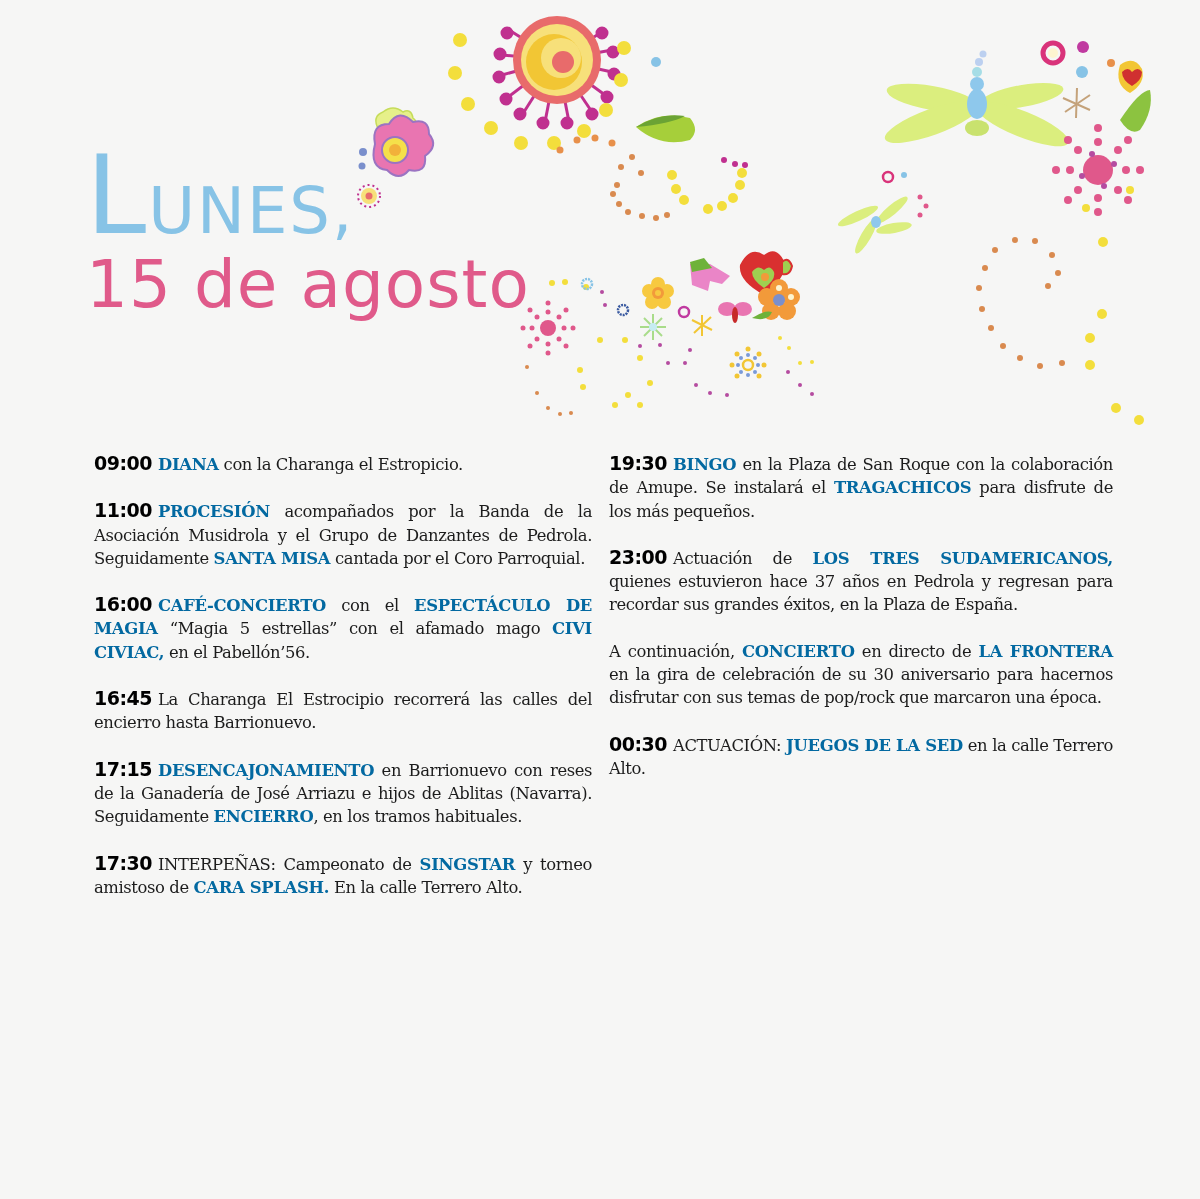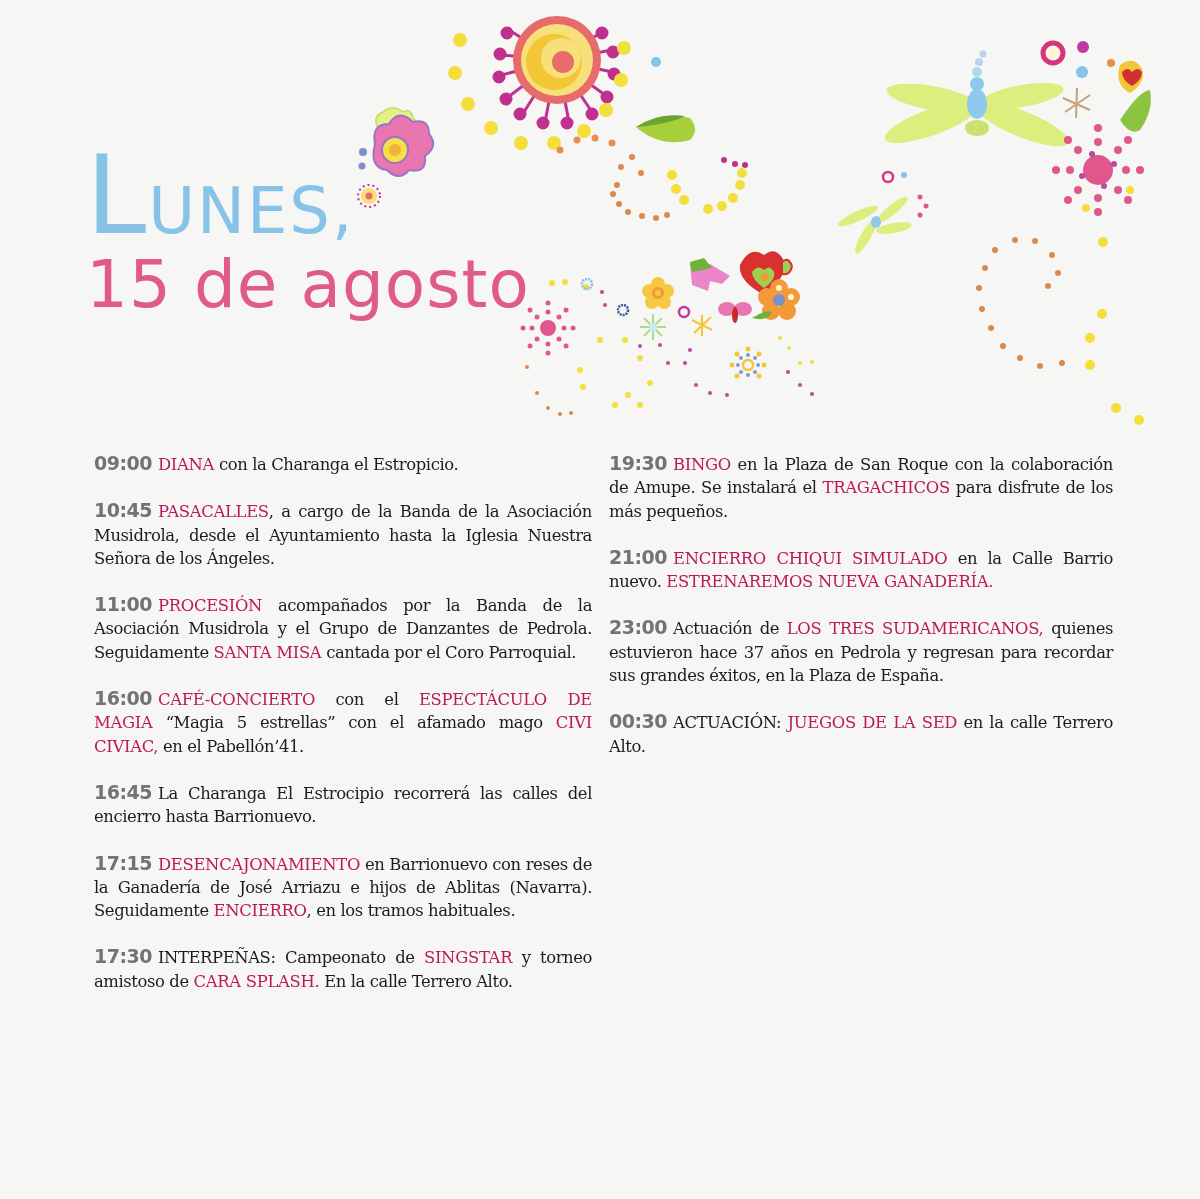--- a/index.html
+++ b/index.html
@@ -31,25 +31,25 @@
   .col-right { left: 609px; width: 504px; top: 452px; }
   .entry {
     font-size: 16.4px; line-height: 23.3px;
     text-align: justify;
     margin-bottom: 23px;
     font-family: "DejaVu Serif", "Liberation Serif", serif;
     letter-spacing: -0.4px;
   }
   .time {
     font-family: "DejaVu Sans", sans-serif;
-    font-weight: 700; font-size: 19px; color: #737373;
+    font-weight: 700; font-size: 19px; color: #000000;
     letter-spacing: -0.5px;
     margin-right: 6px;
   }
-  .hl { color: #be185d; font-weight: 400; letter-spacing: -0.3px; }
+  .hl { color: #0369a1; font-weight: 700; letter-spacing: -0.3px; }
 </style>
 </head>
 <body>
 
 <svg class="decor" viewBox="0 0 1200 440" xmlns="http://www.w3.org/2000/svg">
 
   <g transform="translate(557,60)">
     <g stroke="#c0308f" stroke-width="3" fill="#c0308f">
       <line x1="0" y1="0" x2="-48" y2="-30"></line>
         <circle cx="-50" cy="-27" r="5"></circle>
@@ -389,25 +389,24 @@
     </g>
 </svg>
 
 <div class="title-day">
   <span class="big">L</span><span class="small">UNES,</span>
 </div>
 <div class="title-date">15 de agosto</div>
 
 <div class="col col-left" id="col-left">
     <div class="entry"><span class="time">09:00</span><span class="hl">DIANA</span><span> con la Charanga el Estropicio.</span></div>
-    <div class="entry"><span class="time">10:45</span><span class="hl">PASACALLES</span><span>, a cargo de la Banda de la Asociación Musidrola, desde el Ayuntamiento hasta la Iglesia Nuestra Señora de los Ángeles.</span></div>
     <div class="entry"><span class="time">11:00</span><span class="hl">PROCESIÓN</span><span> acompañados por la Banda de la Asociación Musidrola y el Grupo de Danzantes de Pedrola. Seguidamente </span><span class="hl">SANTA MISA</span><span> cantada por el Coro Parroquial.</span></div>
-    <div class="entry"><span class="time">16:00</span><span class="hl">CAFÉ-CONCIERTO</span><span> con el </span><span class="hl">ESPECTÁCULO DE MAGIA</span><span> “Magia 5 estrellas” con el afamado mago </span><span class="hl">CIVI CIVIAC,</span><span> en el Pabellón’41.</span></div>
+    <div class="entry"><span class="time">16:00</span><span class="hl">CAFÉ-CONCIERTO</span><span> con el </span><span class="hl">ESPECTÁCULO DE MAGIA</span><span> “Magia 5 estrellas” con el afamado mago </span><span class="hl">CIVI CIVIAC,</span><span> en el Pabellón’56.</span></div>
     <div class="entry"><span class="time">16:45</span><span>La Charanga El Estrocipio recorrerá las calles del encierro hasta Barrionuevo.</span></div>
     <div class="entry"><span class="time">17:15</span><span class="hl">DESENCAJONAMIENTO</span><span> en Barrionuevo con reses de la Ganadería de José Arriazu e hijos de Ablitas (Navarra). Seguidamente </span><span class="hl">ENCIERRO</span><span>, en los tramos habituales.</span></div>
     <div class="entry"><span class="time">17:30</span><span>INTERPEÑAS: Campeonato de </span><span class="hl">SINGSTAR</span><span> y torneo amistoso de </span><span class="hl">CARA SPLASH.</span><span> En la calle Terrero Alto.</span></div>
   </div>
 <div class="col col-right" id="col-right">
     <div class="entry"><span class="time">19:30</span><span class="hl">BINGO</span><span> en la Plaza de San Roque con la colaboración de Amupe. Se instalará el </span><span class="hl">TRAGACHICOS</span><span> para disfrute de los más pequeños.</span></div>
-    <div class="entry"><span class="time">21:00</span><span class="hl">ENCIERRO CHIQUI SIMULADO</span><span> en la Calle Barrio nuevo. </span><span class="hl">ESTRENAREMOS NUEVA GANADERÍA.</span></div>
     <div class="entry"><span class="time">23:00</span><span>Actuación de </span><span class="hl">LOS TRES SUDAMERICANOS,</span><span> quienes estuvieron hace 37 años en Pedrola y regresan para recordar sus grandes éxitos, en la Plaza de España.</span></div>
+    <div class="entry"><span>A continuación, </span><span class="hl">CONCIERTO</span><span> en directo de </span><span class="hl">LA FRONTERA</span><span> en la gira de celebración de su 30 aniversario para hacernos disfrutar con sus temas de pop/rock que marcaron una época.</span></div>
     <div class="entry"><span class="time">00:30</span><span>ACTUACIÓN: </span><span class="hl">JUEGOS DE LA SED</span><span> en la calle Terrero Alto.</span></div>
   </div>
 
 </body></html>

